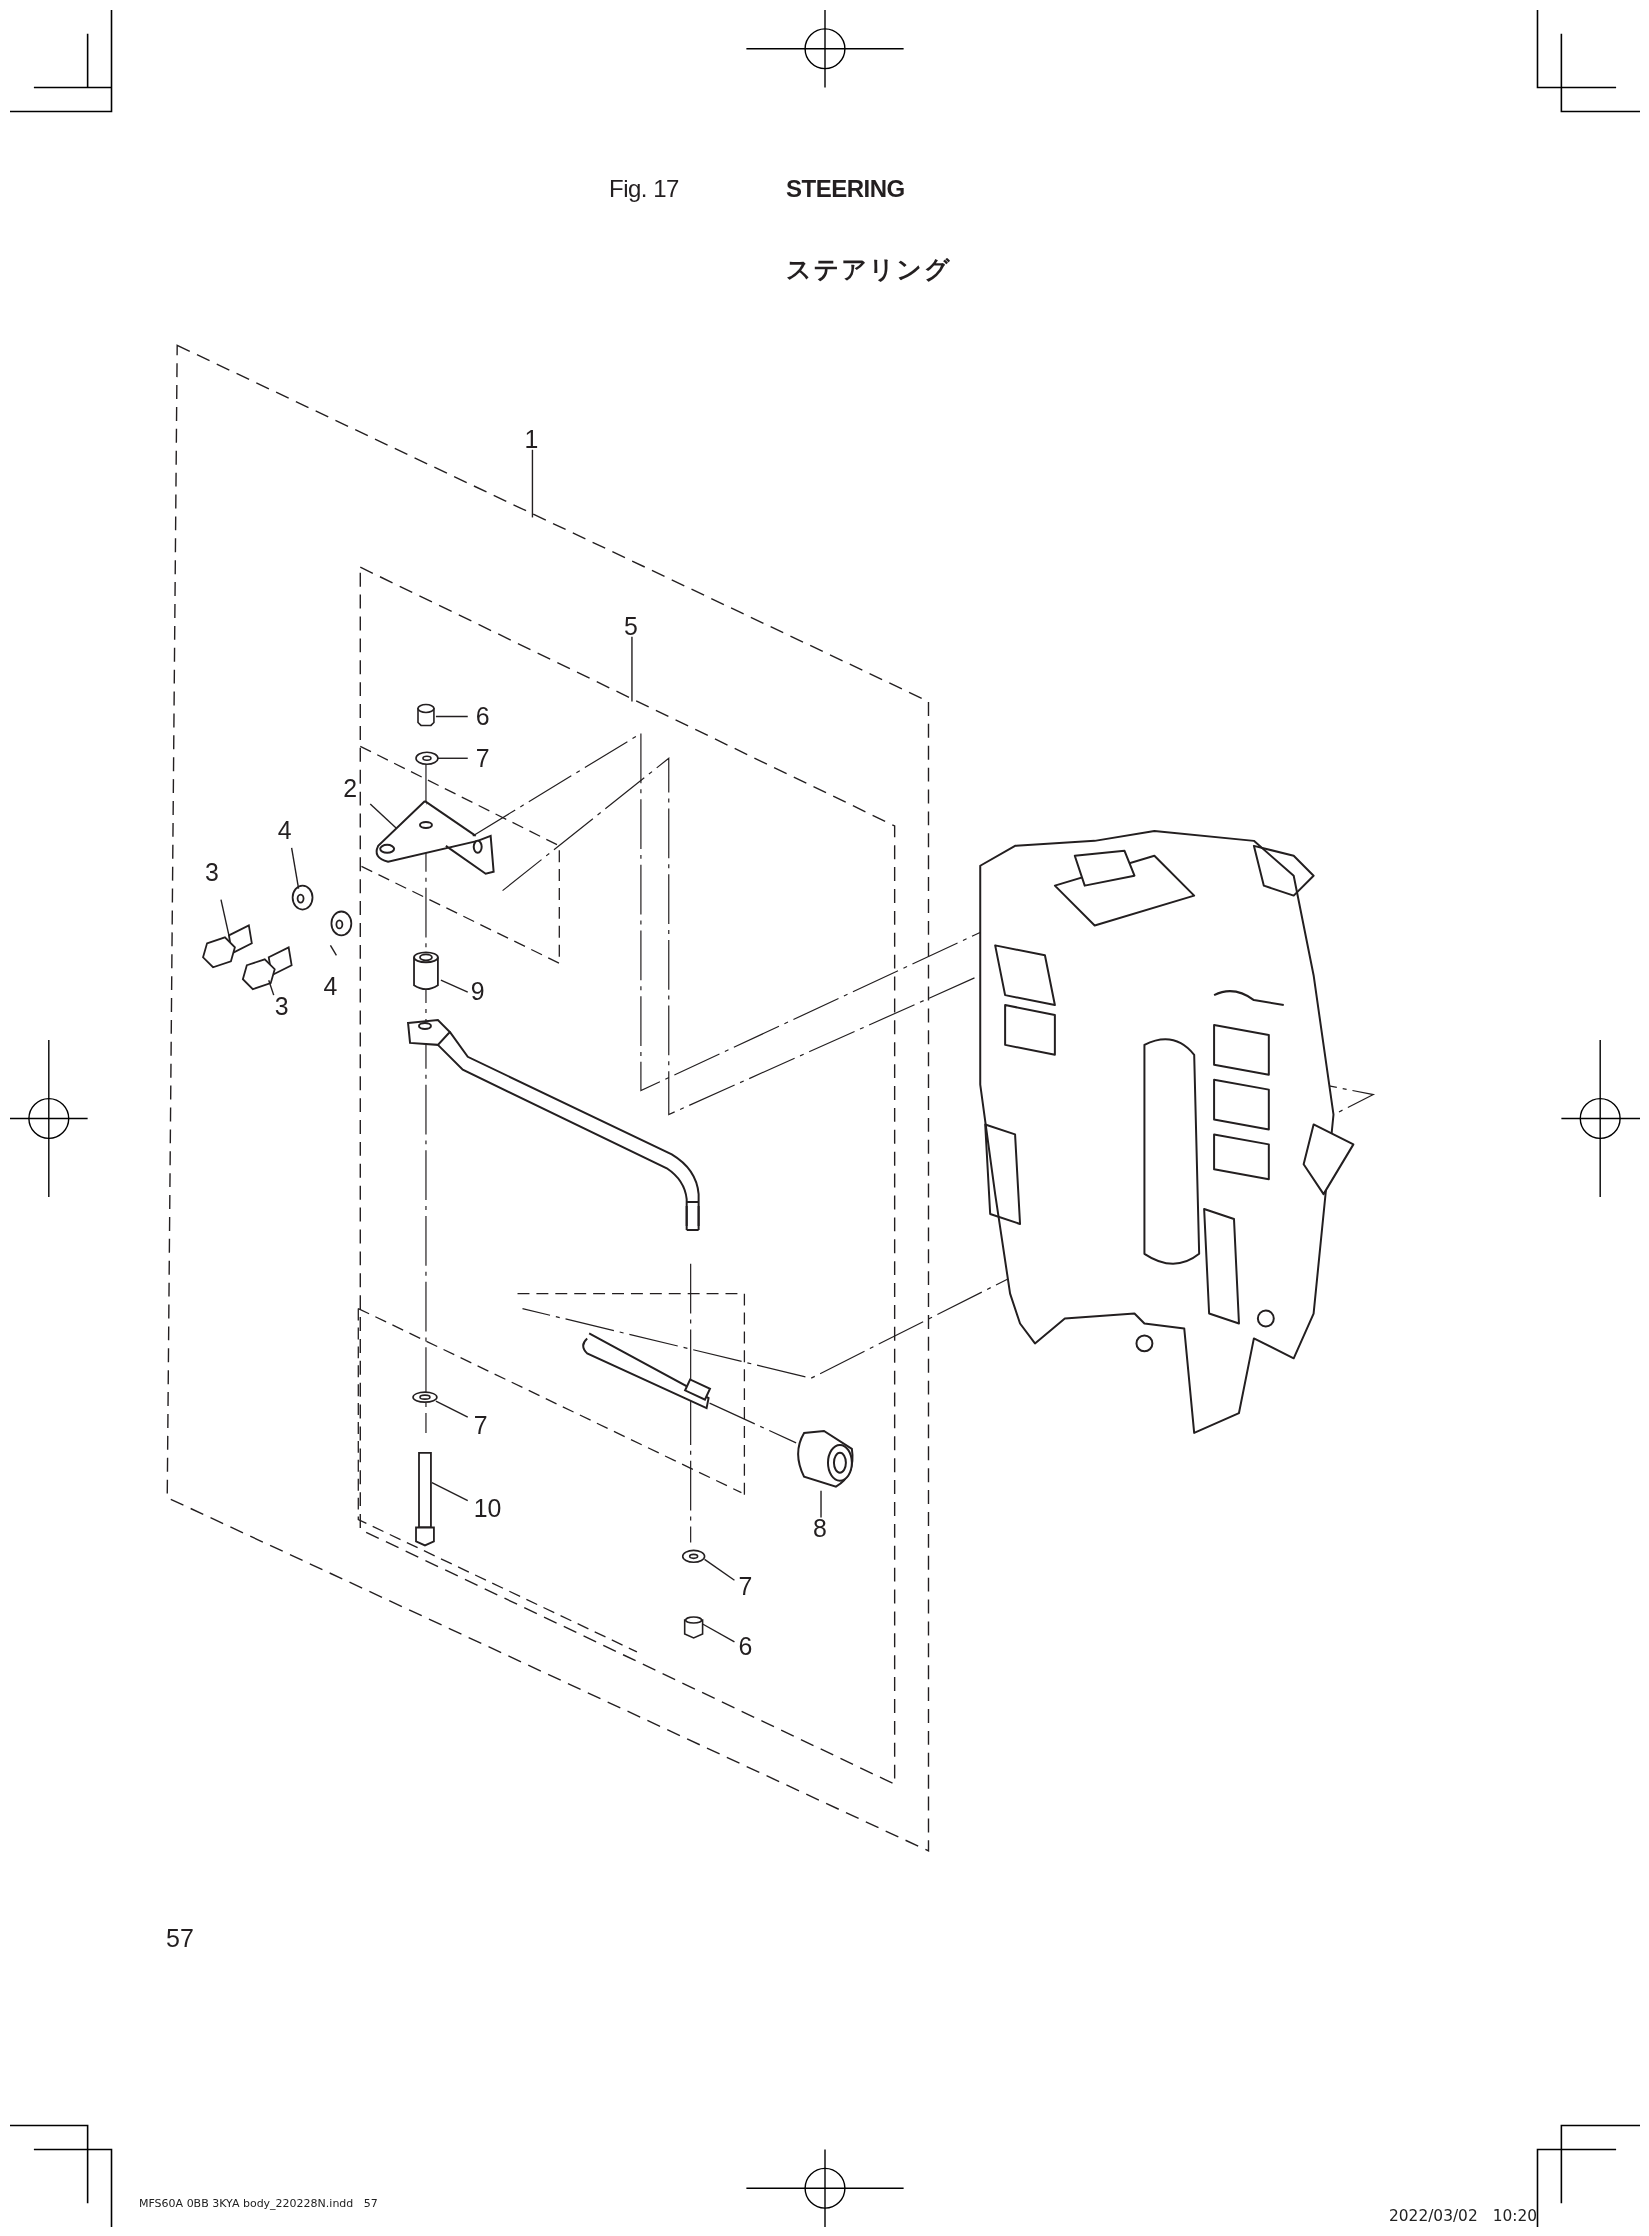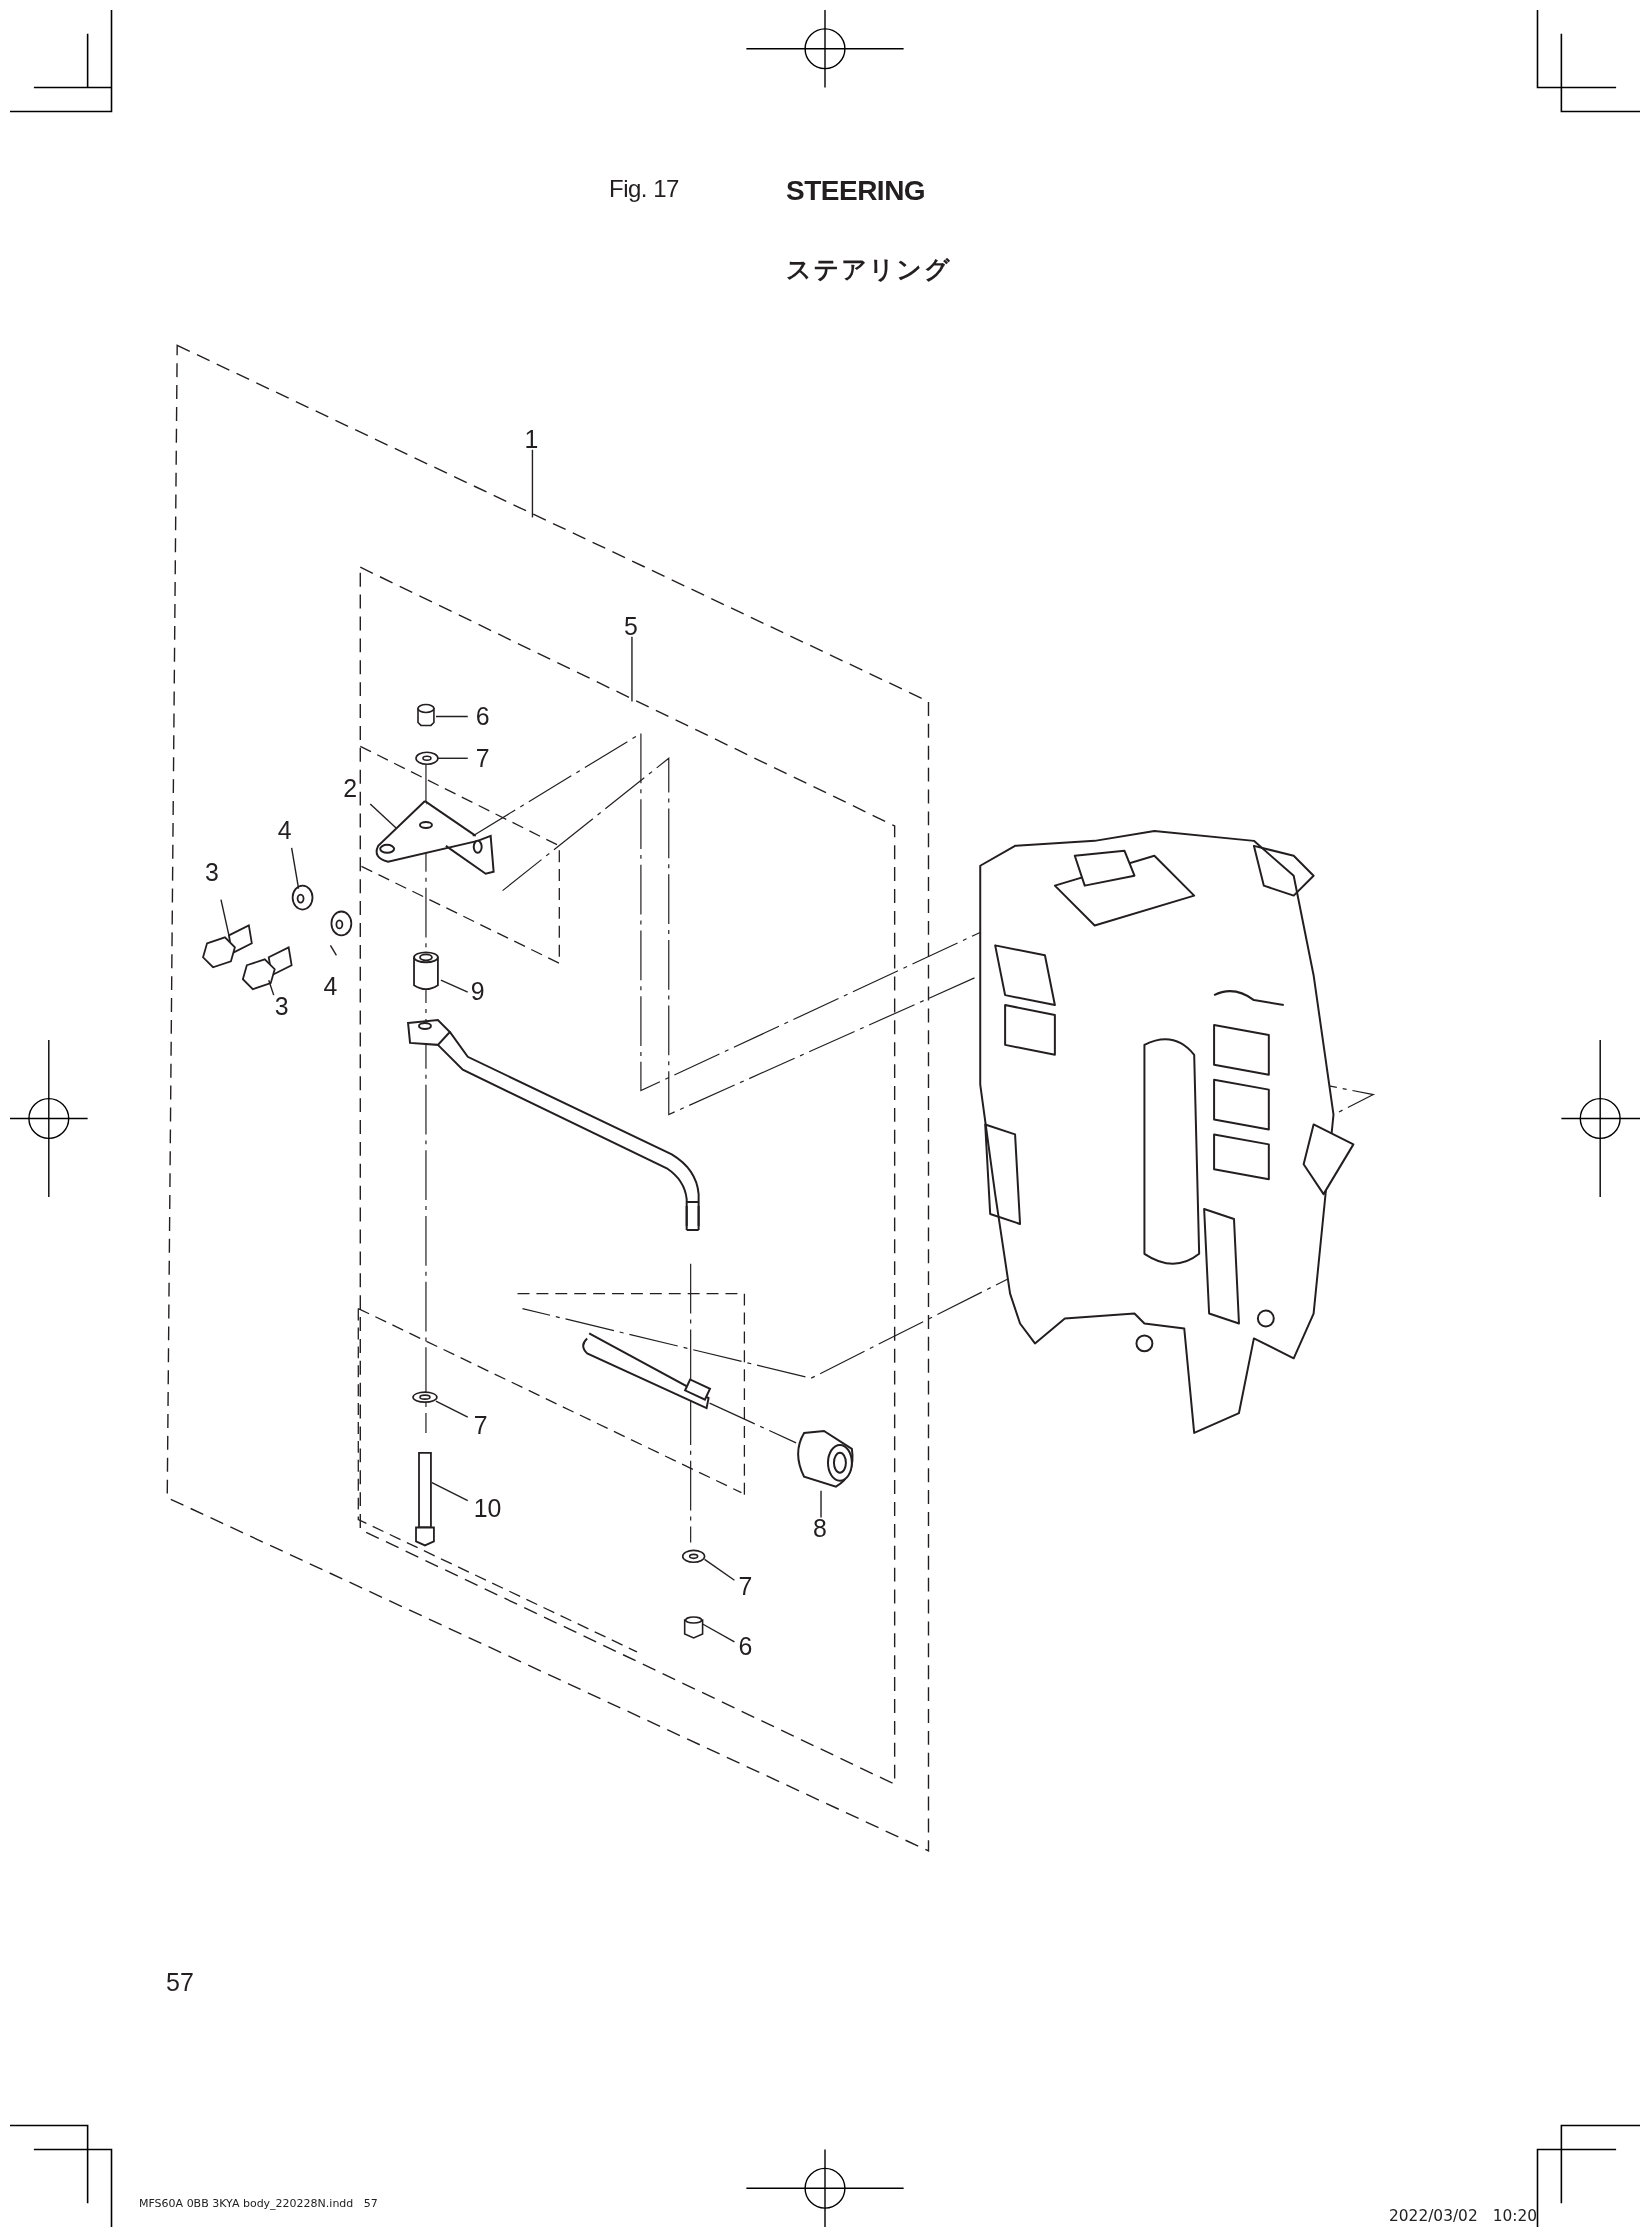--- a/index.html
+++ b/index.html
@@ -1,23 +1,23 @@
 <!DOCTYPE html>
 <html><head>
 <meta charset="utf-8">
 <style>
   html, body { margin: 0; padding: 0; background: #ffffff; }
   body { width: 1650px; height: 2237px; position: relative; overflow: hidden;
          font-family: "Liberation Sans", "DejaVu Sans", sans-serif; color: #231f20; }
   .abs { position: absolute; }
   #drawing { position: absolute; left: 0; top: 0; width: 1650px; height: 2237px; }
   .title-fig { left: 609px; top: 175px; font-size: 24px; font-weight: normal; letter-spacing: -0.5px; }
-  .title-en  { left: 786px; top: 175px; font-size: 28px; font-weight: bold; letter-spacing: -0.5px; }
+  .title-en  { left: 786px; top: 175px; font-size: 24px; font-weight: bold; letter-spacing: -0.5px; }
   .title-jp  { left: 786px; top: 207px; font-size: 25px; font-weight: bold; font-family: "DejaVu Sans", sans-serif; letter-spacing: 2px; margin-top: 46px; }
-  .page-num  { left: 166px; top: 1968px; font-size: 25px; }
+  .page-num  { left: 166px; top: 1924px; font-size: 25px; }
   .slug      { left: 139px; top: 2197px; font-size: 11px; font-family: "DejaVu Sans", sans-serif; color: #222; }
   .stamp     { left: 1389px; top: 2197px; font-size: 15.4px; font-family: "DejaVu Sans", sans-serif; color: #222; word-spacing: 10px; margin-top: 10px; }
   .callout { font-family: "Liberation Sans", sans-serif; font-size: 25px; fill: #231f20; }
 </style>
 </head>
 <body>
 
 <svg id="drawing" viewBox="0 0 1658 2248" xmlns="http://www.w3.org/2000/svg">
 
   <g stroke="#000" stroke-width="1.6" fill="none">

